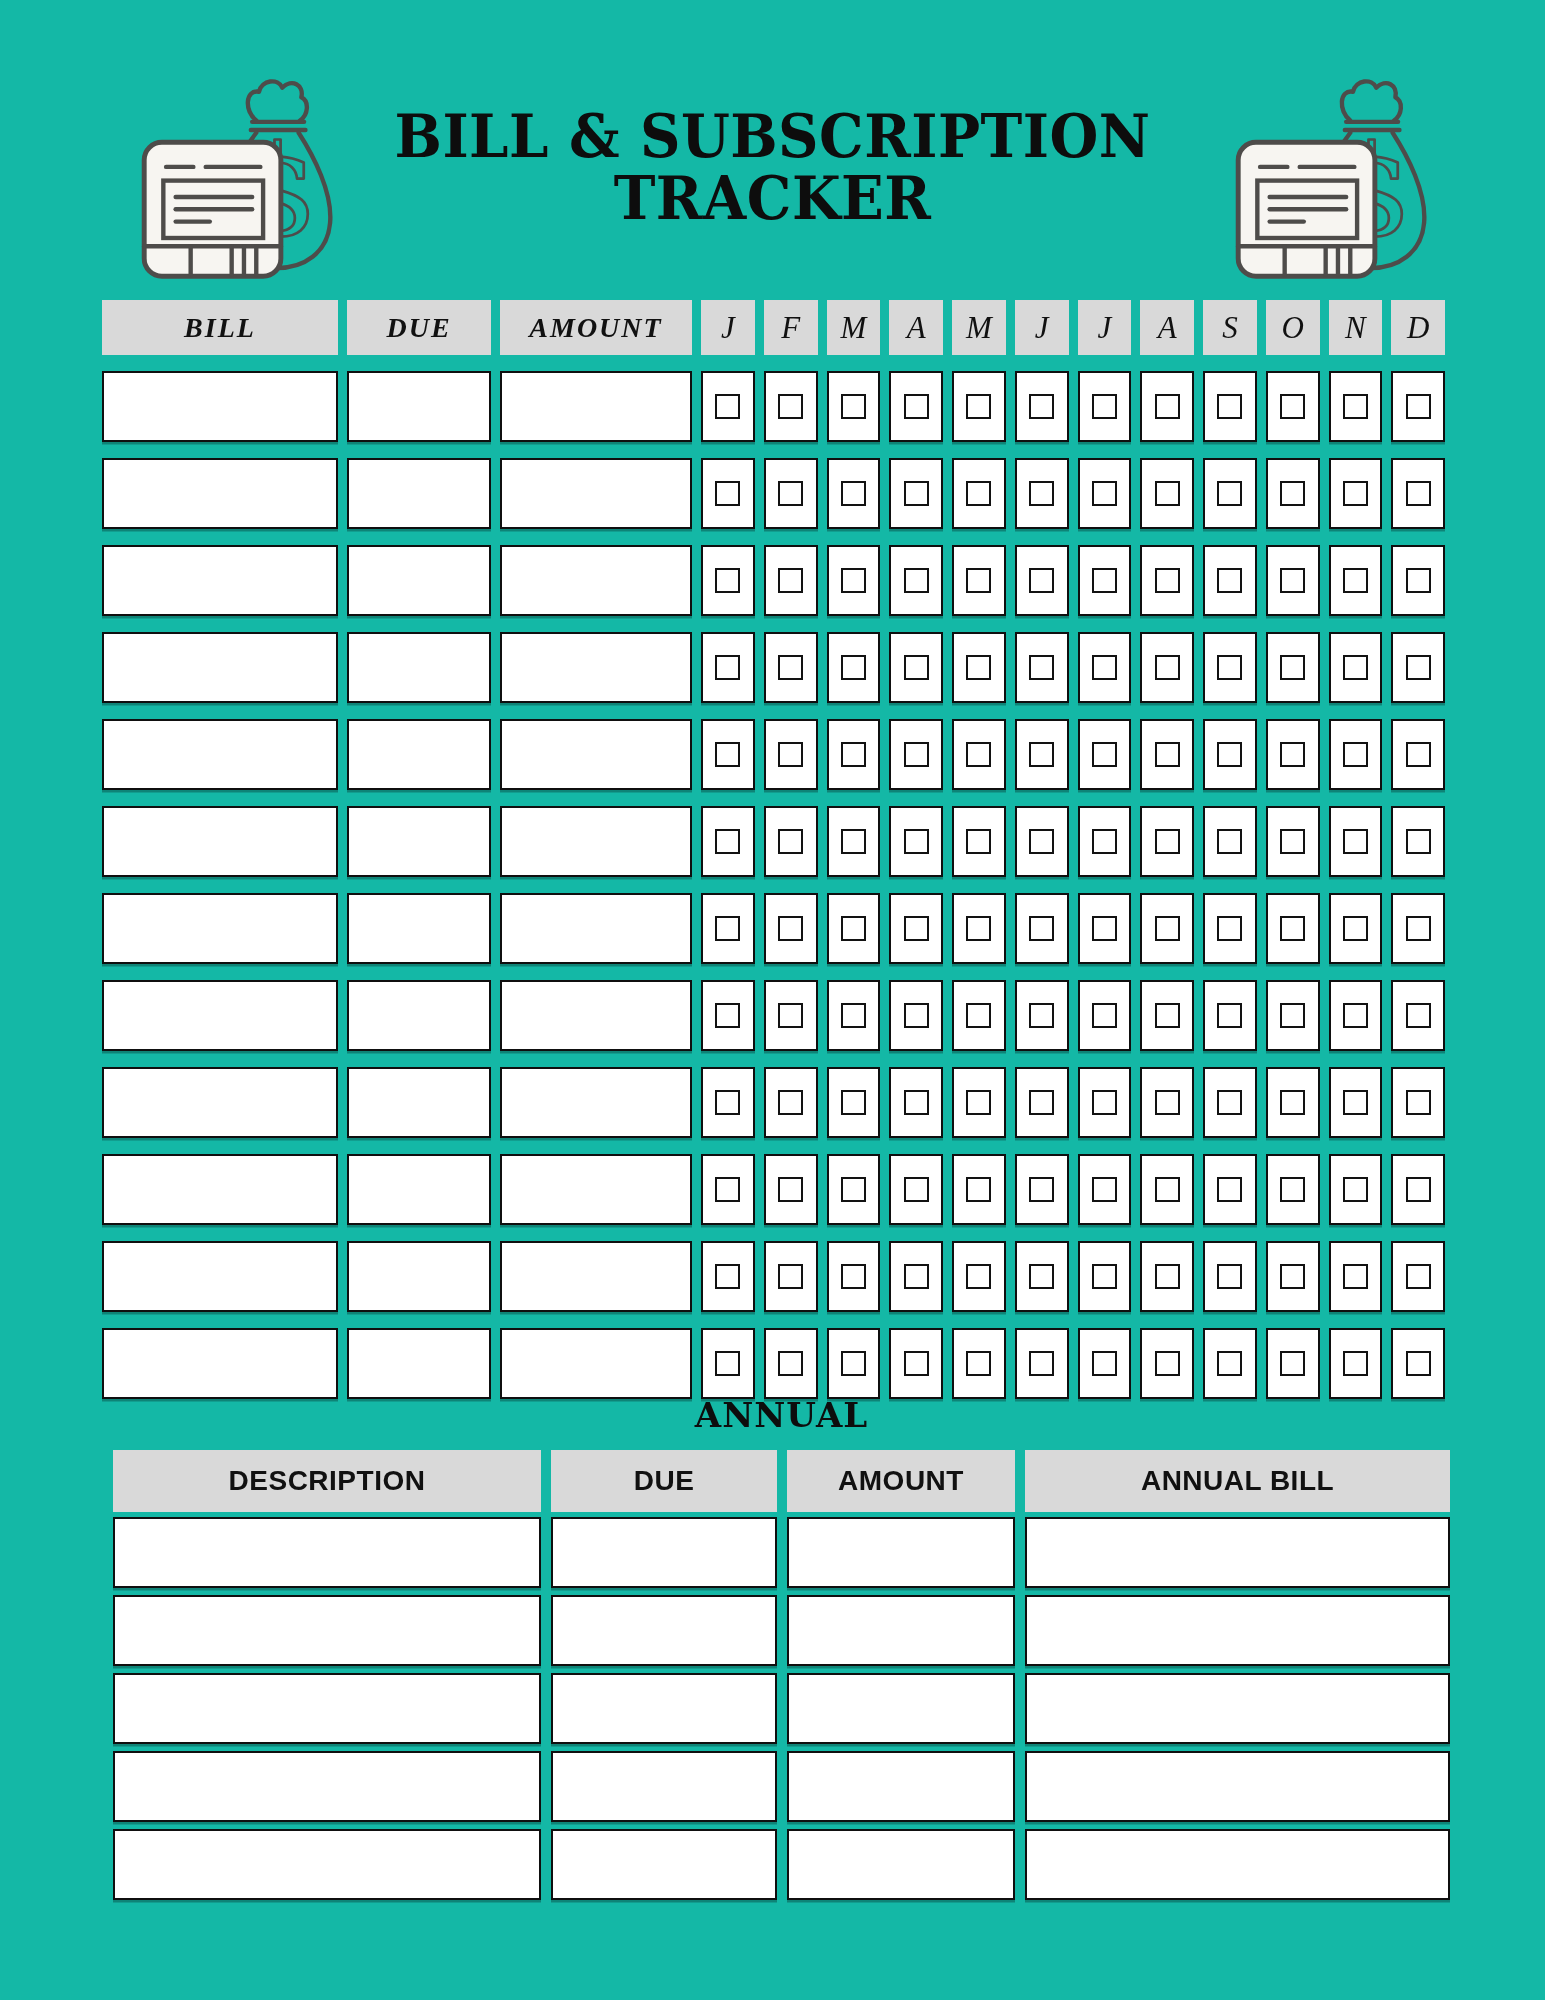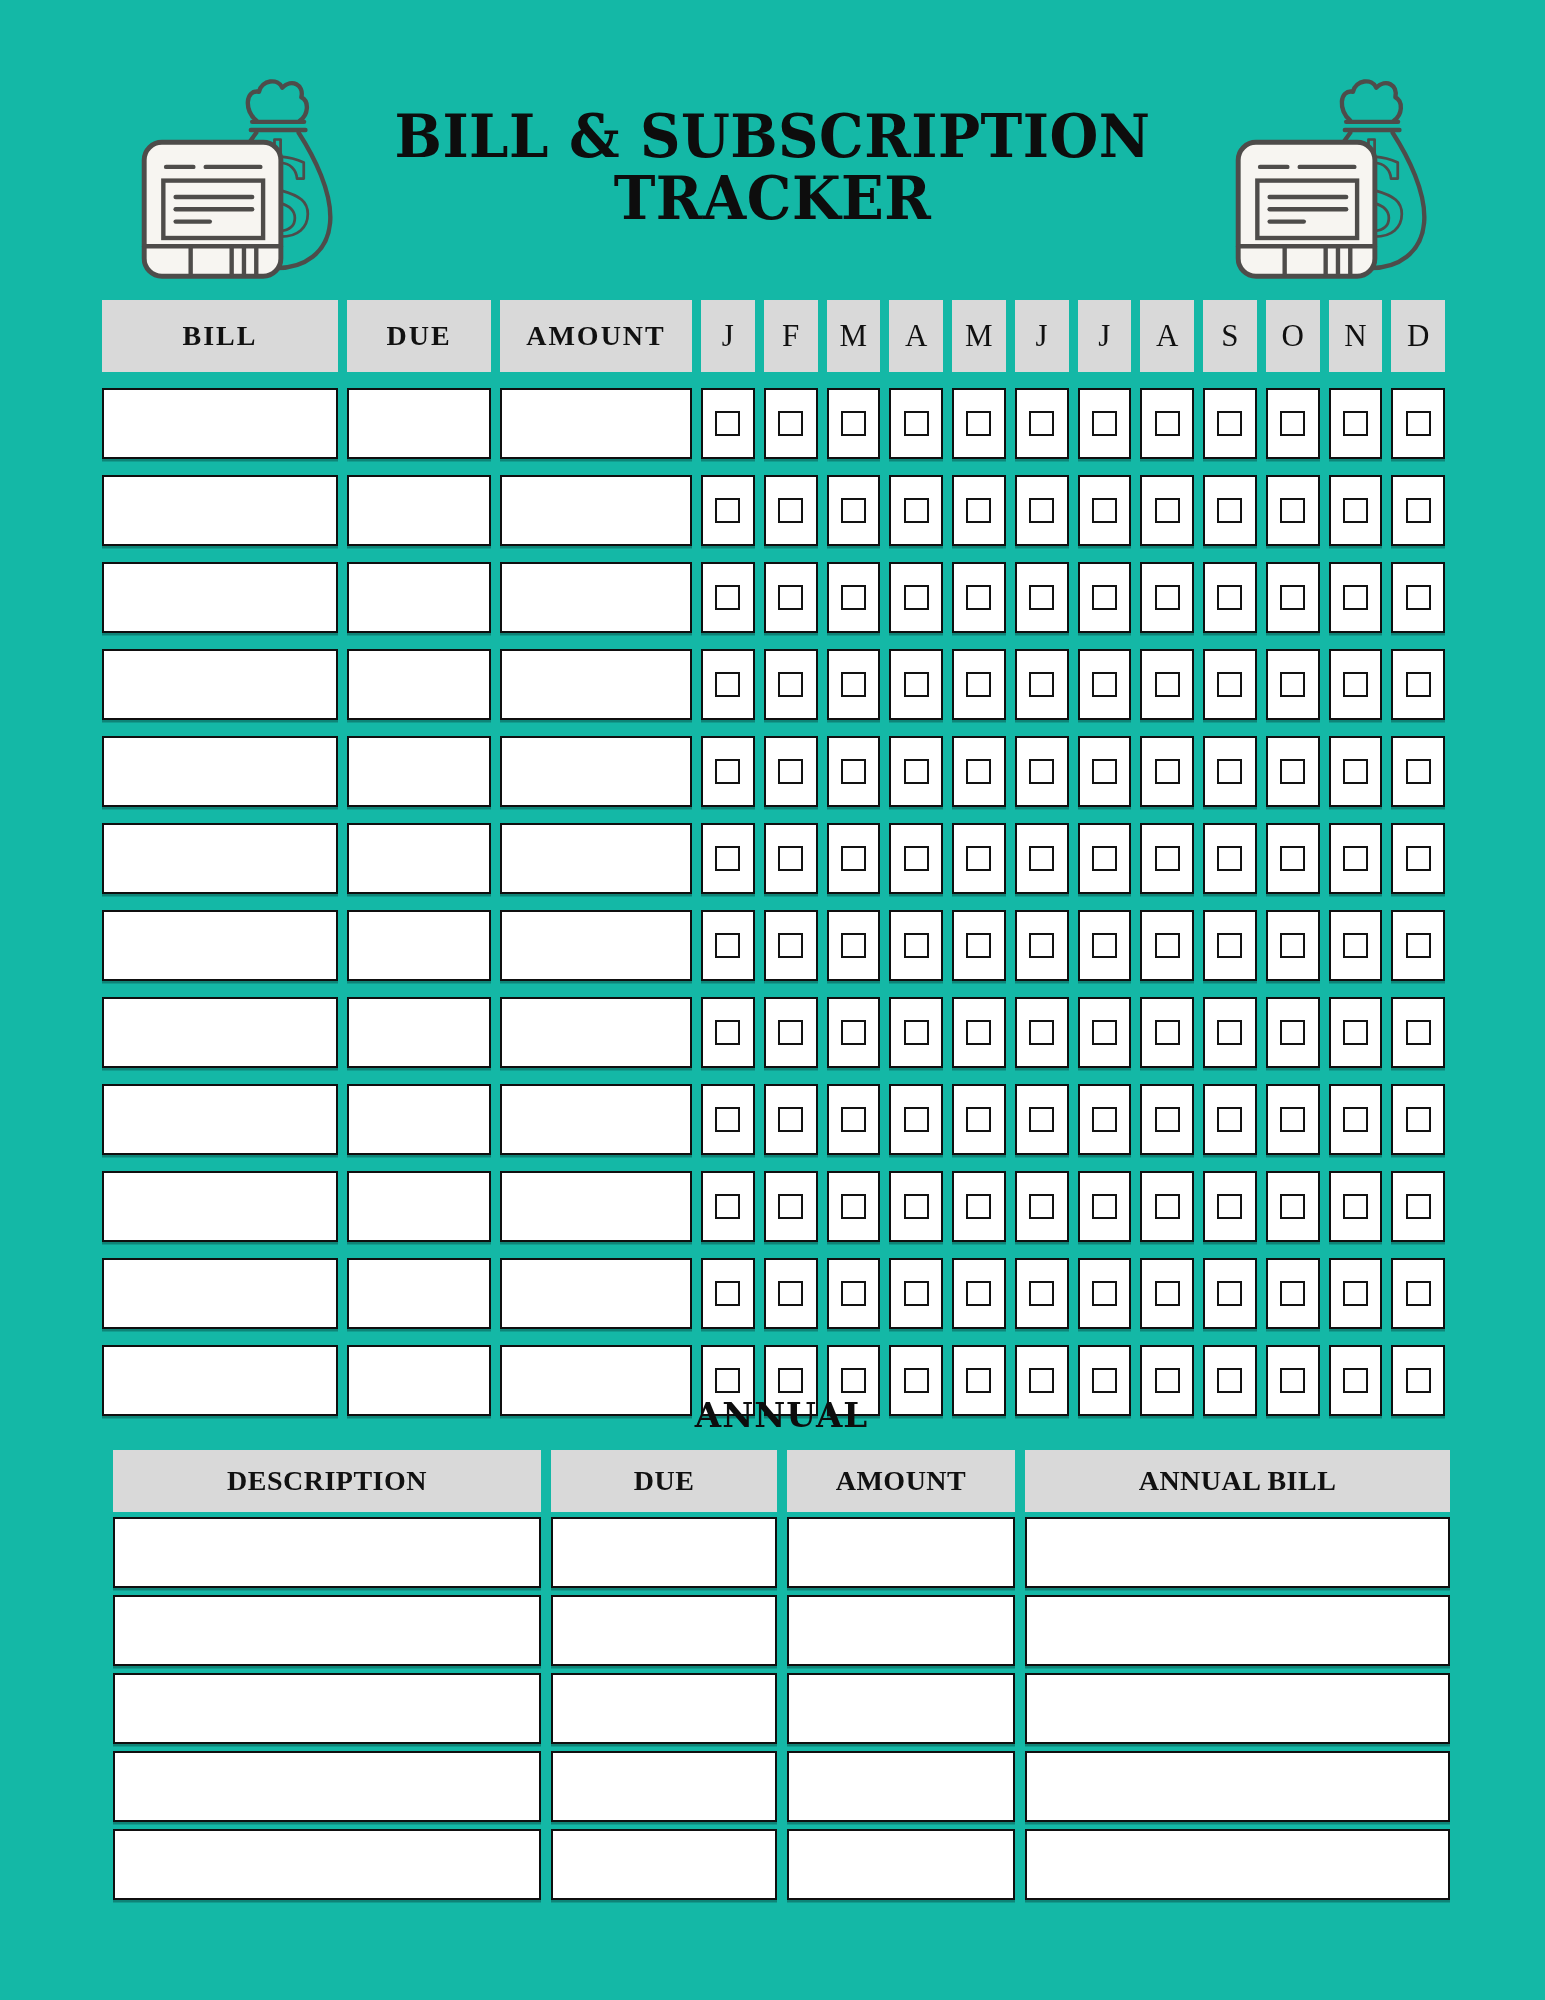--- a/index.html
+++ b/index.html
@@ -28,21 +28,21 @@
     transform-origin:center;
     letter-spacing:0.5px;
   }
   
   .mtable{position:absolute;left:102px;top:300px;width:1343px;}
   .mhead,.mrow{
     display:grid;
     grid-template-columns:236px 144px 192px repeat(12,1fr);
     column-gap:9px;
   }
-  .mhead{height:72px;margin-bottom:16px;}
+  .mhead{height:55px;margin-bottom:16px;font-style:italic;}
   .mrow{height:71px;margin-bottom:16px;}
   .hcell{
     background:#d9d9d9;
     display:flex;align-items:center;justify-content:center;
     font-size:28px;font-weight:bold;letter-spacing:2px;
     font-family:"Liberation Serif", serif;
   }
   .hcell.month{font-weight:normal;font-size:31px;letter-spacing:0;}
   .box{
     background:#ffffff;
@@ -67,21 +67,21 @@
   }
   .atable{position:absolute;left:113px;top:1450px;width:1337px;}
   .ahead,.arow{
     display:grid;
     grid-template-columns:428px 226px 228px 1fr;
     column-gap:10px;
   }
   .ahead{height:62px;margin-bottom:5px;}
   .arow{height:71px;margin-bottom:7px;}
   .ahead .hcell{
-    font-family:Liberation Serif, serif;
+    font-family:Liberation Sans, sans-serif;
     font-size:28px;letter-spacing:0.5px;font-weight:bold;
   }
 </style>
 </head>
 <body>
 
 <div class="page">
 
   <svg class="hero-icon left" viewBox="0 0 150 150">
     <g fill="none" stroke="#4e4c4a" stroke-width="3.2" stroke-linejoin="round" stroke-linecap="round">

